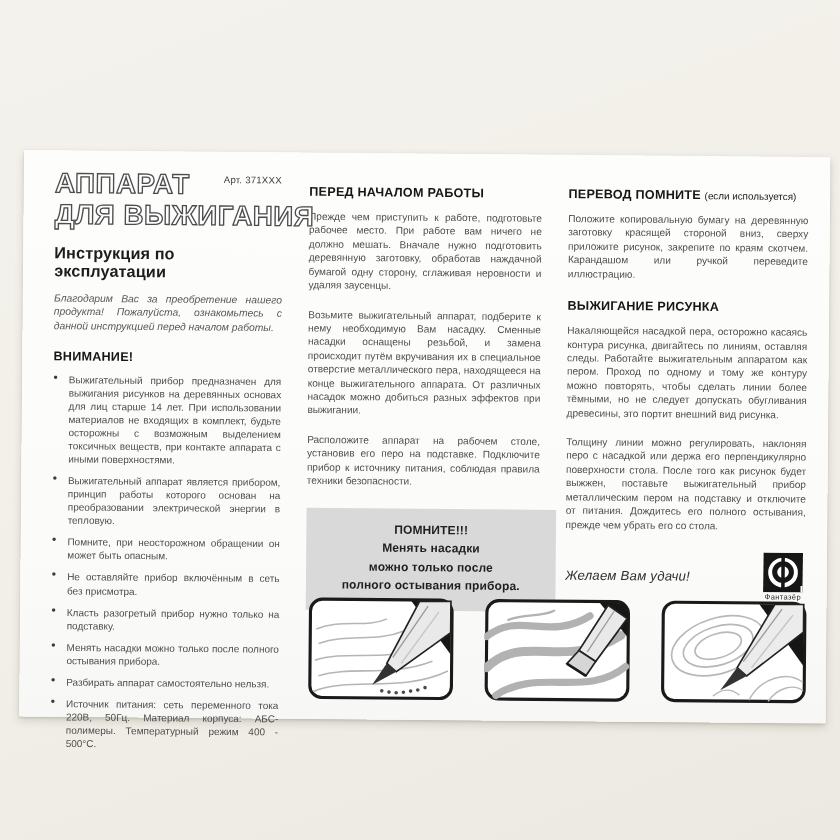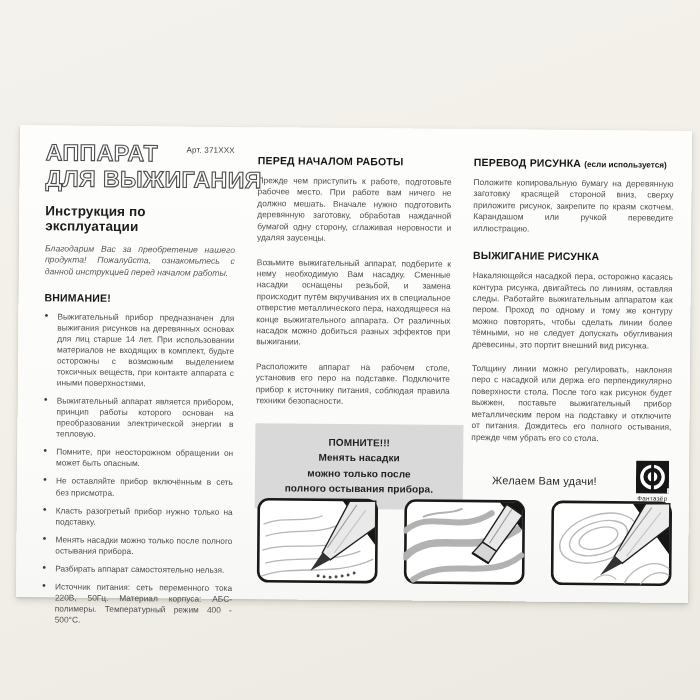--- a/index.html
+++ b/index.html
@@ -60,24 +60,24 @@
   .body-p + .body-p { margin-top:13px; }
   .remember-box {
     margin-top:16px; width:calc(100% + 14px);
     background:#d9d9d9; padding:11px 6px 12px;
     text-align:center; font-size:10px; font-weight:bold; color:#1f1f1f;
     line-height:1.55; white-space:pre-line; letter-spacing:.1px;
   }
 
   
   .col-right { padding-top:12px; display:flex; flex-direction:column; }
-  .heading-note { font-size:8.2px; font-weight:bold; letter-spacing:0; }
+  .heading-note { font-size:8.2px; font-weight:normal; letter-spacing:0; }
   .burn-h { margin-top:15px; }
   .wish-row { display:flex; justify-content:space-between; align-items:center; margin-top:16px; padding-right:2px; }
-  .wish { font-size:11px; color:#2e2e2e; letter-spacing:.2px;margin-left:21px; }
+  .wish { font-size:11px; font-style:italic; color:#2e2e2e; letter-spacing:.2px; }
   .logo-block { display:flex; flex-direction:column; align-items:center; }
   .logo-caption { font-size:6.3px; color:#2b2b2b; margin-top:1px; letter-spacing:.3px; }
 
   
   .illustrations {
     position:absolute; left:240px; bottom:16px; width:416px;
     display:flex; justify-content:space-between;
   }
   .illu { width:122px; height:86px; }
   .illu svg { display:block; width:100%; height:100%; }
@@ -118,21 +118,21 @@
       <p class="body-p">Прежде чем приступить к работе, подготовьте рабочее место. При работе вам ничего не должно мешать. Вначале нужно подготовить деревянную заготовку, обработав наждачной бумагой одну сторону, сглаживая неровности и удаляя заусенцы.</p>
       <p class="body-p">Возьмите выжигательный аппарат, подберите к нему необходимую Вам насадку. Сменные насадки оснащены резьбой, и замена происходит путём вкручивания их в специальное отверстие металлического пера, находящееся на конце выжигательного аппарата. От различных насадок можно добиться разных эффектов при выжигании.</p>
       <p class="body-p">Расположите аппарат на рабочем столе, установив его перо на подставке. Подключите прибор к источнику питания, соблюдая правила техники безопасности.</p>
       <div class="remember-box">ПОМНИТЕ!!!
 Менять насадки
 можно только после
 полного остывания прибора.</div>
     </div>
 
     <div class="col col-right">
-      <div class="h-small"><span>ПЕРЕВОД РИСУНКА</span> <span class="heading-note">(если используется)</span></div>
+      <div class="h-small"><span>ПЕРЕВОД ПОМНИТЕ</span> <span class="heading-note">(если используется)</span></div>
       <p class="body-p">Положите копировальную бумагу на деревянную заготовку красящей стороной вниз, сверху приложите рисунок, закрепите по краям скотчем. Карандашом или ручкой переведите иллюстрацию.</p>
       <div class="h-small burn-h">ВЫЖИГАНИЕ РИСУНКА</div>
       <p class="body-p">Накаляющейся насадкой пера, осторожно касаясь контура рисунка, двигайтесь по линиям, оставляя следы. Работайте выжигательным аппаратом как пером. Проход по одному и тому же контуру можно повторять, чтобы сделать линии более тёмными, но не следует допускать обугливания древесины, это портит внешний вид рисунка.</p>
       <p class="body-p">Толщину линии можно регулировать, наклоняя перо с насадкой или держа его перпендикулярно поверхности стола. После того как рисунок будет выжжен, поставьте выжигательный прибор металлическим пером на подставку и отключите от питания. Дождитесь его полного остывания, прежде чем убрать его со стола.</p>
       <div class="wish-row">
         <div class="wish">Желаем Вам удачи!</div>
         <div class="logo-block">
           <svg width="33" height="33" viewBox="0 0 36 36">
             <rect width="36" height="36" fill="#161616"></rect>
             <circle cx="18" cy="18" r="13.5" fill="#ffffff"></circle>

